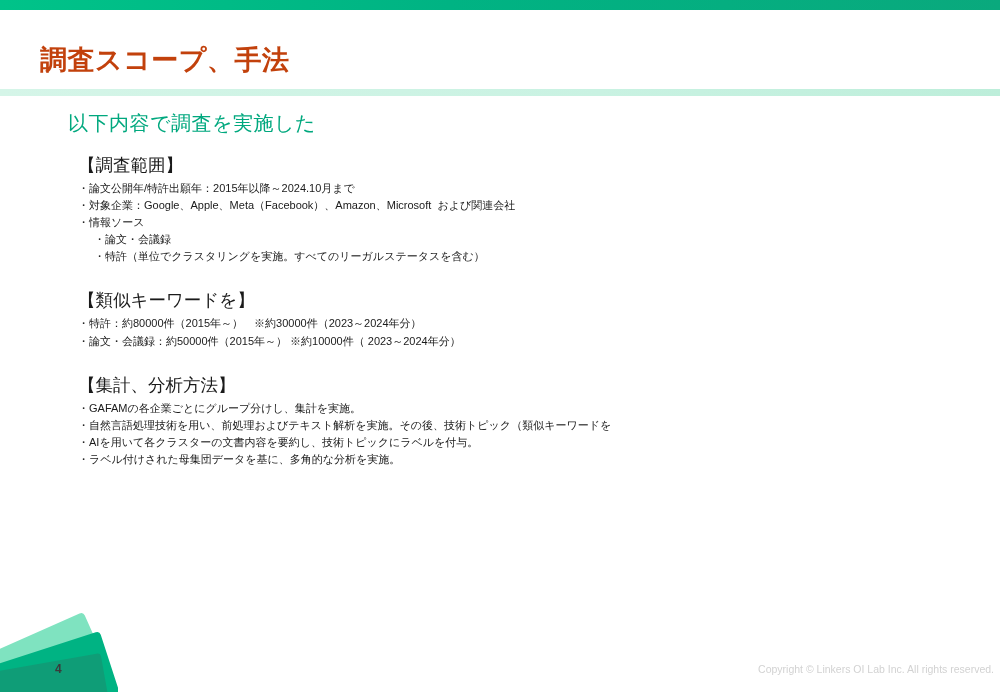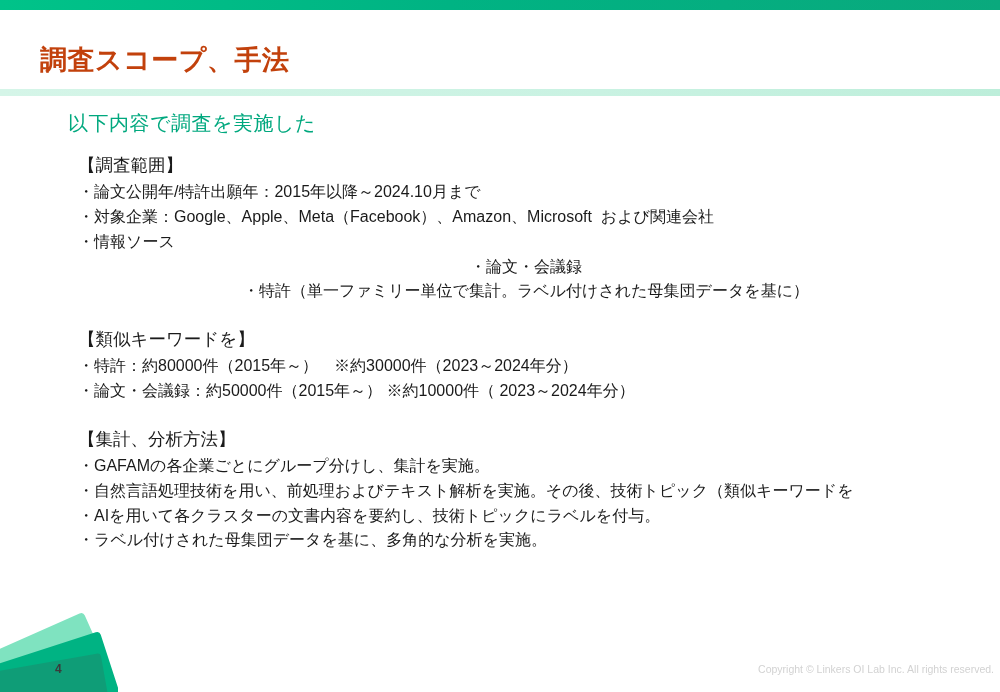--- a/index.html
+++ b/index.html
@@ -74,27 +74,26 @@
   }
   .block:last-child {
     margin-bottom: 0;
   }
   .block-head {
     font-size: 17.5px;
     color: #1a1a1a;
     margin-bottom: 1px;
   }
   .line {
-    font-size: 16px;
+    font-size: 11px;
     color: #1a1a1a;
     white-space: pre-wrap;
   }
   .line.indent {
     padding-left: 16px;
-    text-align: center;
   }
   
   .bottom-wedge {
     position: absolute;
     left: 0;
     bottom: 0;
     width: 118px;
     height: 92px;
     overflow: hidden;
   }
@@ -162,21 +161,21 @@
   <div class="section-heading">以下内容で調査を実施した</div>
 
   <div class="body-content">
 
     <div class="block">
       <div class="block-head">【調査範囲】</div>
       <div class="line">・論文公開年/特許出願年：2015年以降～2024.10月まで</div>
       <div class="line">・対象企業：Google、Apple、Meta（Facebook）、Amazon、Microsoft  および関連会社</div>
       <div class="line">・情報ソース</div>
       <div class="line indent">・論文・会議録</div>
-      <div class="line indent">・特許（単一ファミリー単位で集計。ラベル付けされた母集団データを基に）</div>
+      <div class="line indent">・特許（単位でクラスタリングを実施。すべてのリーガルステータスを含む）</div>
     </div>
 
     <div class="block">
       <div class="block-head">【類似キーワードを】</div>
       <div class="line">・特許：約80000件（2015年～）　※約30000件（2023～2024年分）</div>
       <div class="line">・論文・会議録：約50000件（2015年～） ※約10000件（ 2023～2024年分）</div>
     </div>
 
     <div class="block">
       <div class="block-head">【集計、分析方法】</div>

